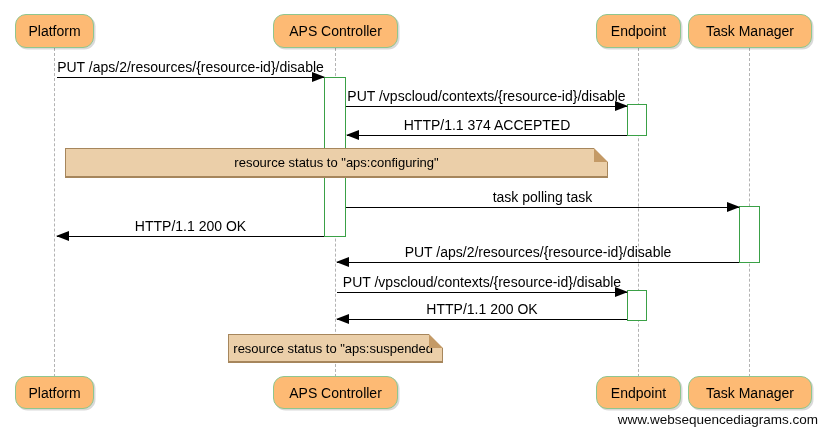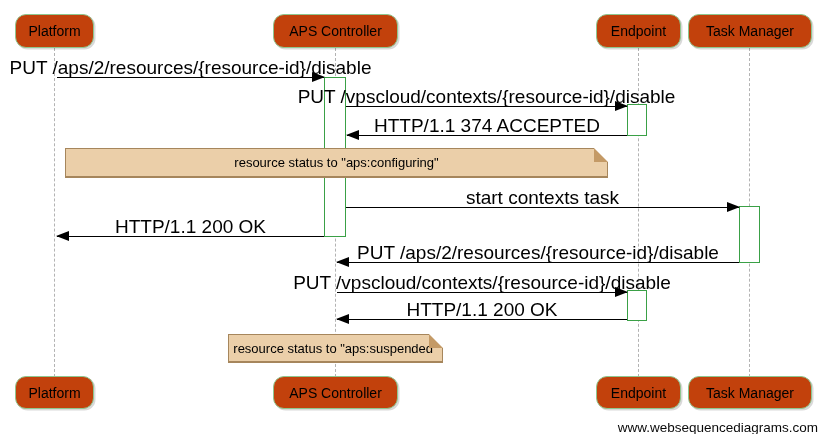--- a/index.html
+++ b/index.html
@@ -4,48 +4,48 @@
 <style>
   html,body{margin:0;padding:0;background:#fff;}
   #canvas{
     position:relative;width:826px;height:434px;background:#ffffff;overflow:hidden;
     font-family:"Liberation Sans", sans-serif;color:#000;
   }
   
   .lifeline{position:absolute;width:0;border-left:1px dashed #b3b3b3;top:48px;height:329px;z-index:1;}
   
   .actor{
-    position:absolute;height:34px;background:#c2410c;border:1px solid #8fc68f;border-radius:11px;
+    position:absolute;height:34px;background:#fdba74;border:1px solid #8fc68f;border-radius:11px;
     box-shadow:1.5px 1.5px 0 rgba(0,0,0,0.15);
     display:flex;align-items:center;justify-content:center;
     font-size:14px;z-index:5;box-sizing:border-box;
   }
   .actor.bottom{height:33px;}
   
   .activation{position:absolute;background:#ffffff;border:1px solid #3aa046;z-index:2;box-sizing:border-box;}
   
   .message{
     position:absolute;height:20px;border-bottom:1px solid #000;z-index:4;
     display:flex;align-items:flex-end;justify-content:center;box-sizing:content-box;
   }
-  .msg-label{font-size:19px;line-height:15px;padding-bottom:2px;white-space:nowrap;}
+  .msg-label{font-size:14px;line-height:15px;padding-bottom:2px;white-space:nowrap;}
   .ah{position:absolute;width:0;height:0;bottom:-5px;}
   .ah.right{right:-1px;border-left:13px solid #000;border-top:5px solid transparent;border-bottom:5px solid transparent;}
   .ah.left{left:-1px;border-right:13px solid #000;border-top:5px solid transparent;border-bottom:5px solid transparent;}
   
   .note{
     position:absolute;background:#ebcfa9;border:1px solid #a6865c;border-bottom-width:2px;
     display:flex;align-items:center;justify-content:center;font-size:13px;z-index:3;box-sizing:border-box;
   }
   .fold{
     position:absolute;top:-1px;right:-1px;width:0;height:0;
     border-width:7px;border-style:solid;
     border-color:#ffffff #ffffff #c49a66 #c49a66;
   }
-  .watermark{position:absolute;right:8px;top:412px;font-size:13.5px;color:#0a0a0a;z-index:5;margin-top:8px;}
+  .watermark{position:absolute;right:8px;top:412px;font-size:13.5px;color:#0a0a0a;z-index:5;}
 </style>
 </head>
 <body>
 
 <div id="canvas">
 
   <div class="lifeline" style="left:54px"></div>
   <div class="lifeline" style="left:335px"></div>
   <div class="lifeline" style="left:638px"></div>
   <div class="lifeline" style="left:749px"></div>
@@ -70,21 +70,21 @@
   </div>
   <div class="message" style="left:346px;top:86px;width:281px">
     <span class="msg-label">PUT /vpscloud/contexts/{resource-id}/disable</span>
     <span class="ah right"></span>
   </div>
   <div class="message" style="left:347px;top:115px;width:280px">
     <span class="msg-label">HTTP/1.1 374 ACCEPTED</span>
     <span class="ah left"></span>
   </div>
   <div class="message" style="left:346px;top:187px;width:393px">
-    <span class="msg-label">start contexts task</span>
+    <span class="msg-label">task polling task</span>
     <span class="ah right"></span>
   </div>
   <div class="message" style="left:57px;top:216px;width:267px">
     <span class="msg-label">HTTP/1.1 200 OK</span>
     <span class="ah left"></span>
   </div>
   <div class="message" style="left:337px;top:242px;width:402px">
     <span class="msg-label">PUT /aps/2/resources/{resource-id}/disable</span>
     <span class="ah left"></span>
   </div>

